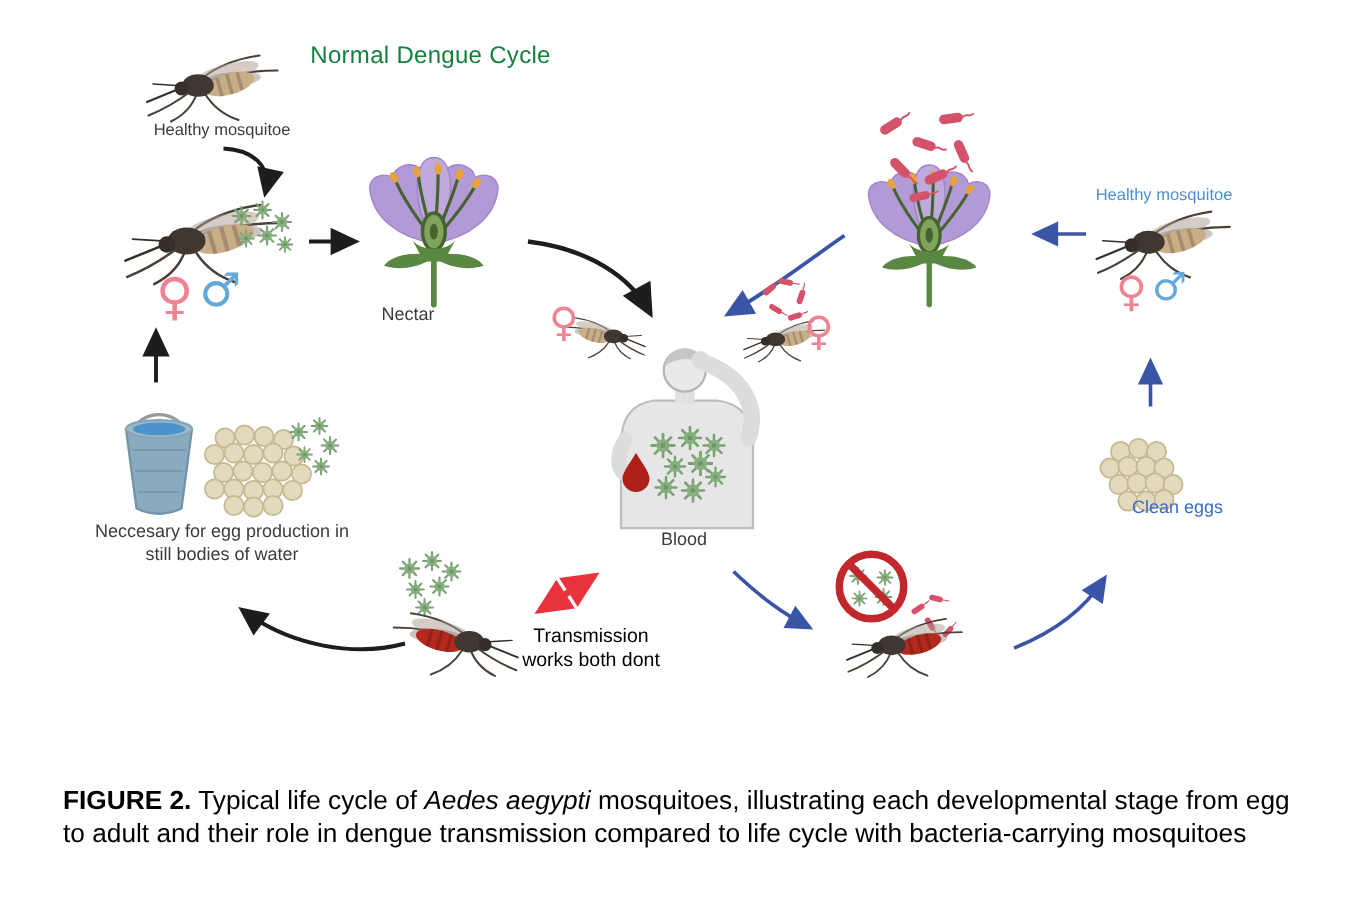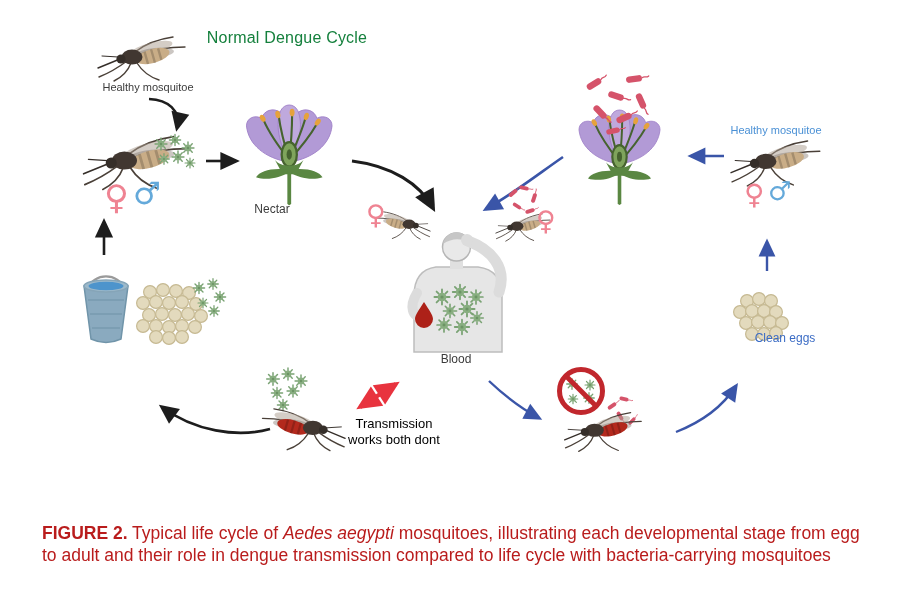--- a/index.html
+++ b/index.html
@@ -8,21 +8,21 @@
   .stage{position:absolute;left:0;top:0;width:900px;height:515px;}
   .art{position:absolute;left:0;top:0;}
   .lbl{position:absolute;transform:translateX(-50%);text-align:center;white-space:nowrap;
        color:#3b3b3b;line-height:1.22;font-size:12px;}
   .t-main{font-size:16px;color:#15803d;font-weight:500;letter-spacing:.2px;}
   .t-bact{font-size:16px;color:#3b6cc5;font-weight:500;}
   .blue{color:#3b6cc5;}
   .lblue{color:#4a90d5;font-size:11px;font-weight:500;}
   .small{font-size:11px;}
   .red{color:#000000;font-size:13px;font-weight:500;}
-  .caption{position:absolute;left:42px;top:523px;width:826px;color:#b91c1c;
+  .caption{position:absolute;left:42px;top:523px;width:826px;color:#000000;
            font-size:17.5px;line-height:21.5px;}
   .caption b{font-weight:bold;}
   .caption i{font-style:italic;}
   .abd{fill:var(--abd,#c9ad87);}
   .gsym{font-family:"DejaVu Sans",sans-serif;font-weight:bold;}
   .gf{fill:#ef8392;}
   .gm{fill:#64a9da;}
 </style>
 </head>
 <body>
@@ -270,20 +270,24 @@
         <use href="#bact" transform="translate(624,399) scale(0.58) rotate(14)"></use>
         <use href="#bact" transform="translate(620,416) scale(0.6) rotate(58)"></use>
         <use href="#bact" transform="translate(632,421) scale(0.55) rotate(-46)"></use>
       </g>
       <use href="#mosq" transform="translate(562,410) scale(0.88)" style="--abd:#b3291d"></use>
     </svg>
 
     <div class="lbl t-main" style="left:287px;top:28px;">Normal Dengue Cycle</div>
     <div class="lbl small" style="left:148px;top:81px;">Healthy mosquitoe</div>
     <div class="lbl" style="left:272px;top:202px;">Nectar</div>
+    <div class="lbl" style="left:148px;top:347px;">
+      <span>Neccesary for egg production in</span><br>
+      <span>still bodies of water</span>
+    </div>
     <div class="lbl" style="left:456px;top:352px;">Blood</div>
     <div class="lbl red" style="left:394px;top:416px;">
       <span>Transmission</span><br>
       <span>works both dont</span>
     </div>
 
     <div class="lbl lblue" style="left:776px;top:124px;">Healthy mosquitoe</div>
     <div class="lbl blue" style="left:761px;top:331px;margin-left:24px;">Clean eggs</div>
   </div>
 

